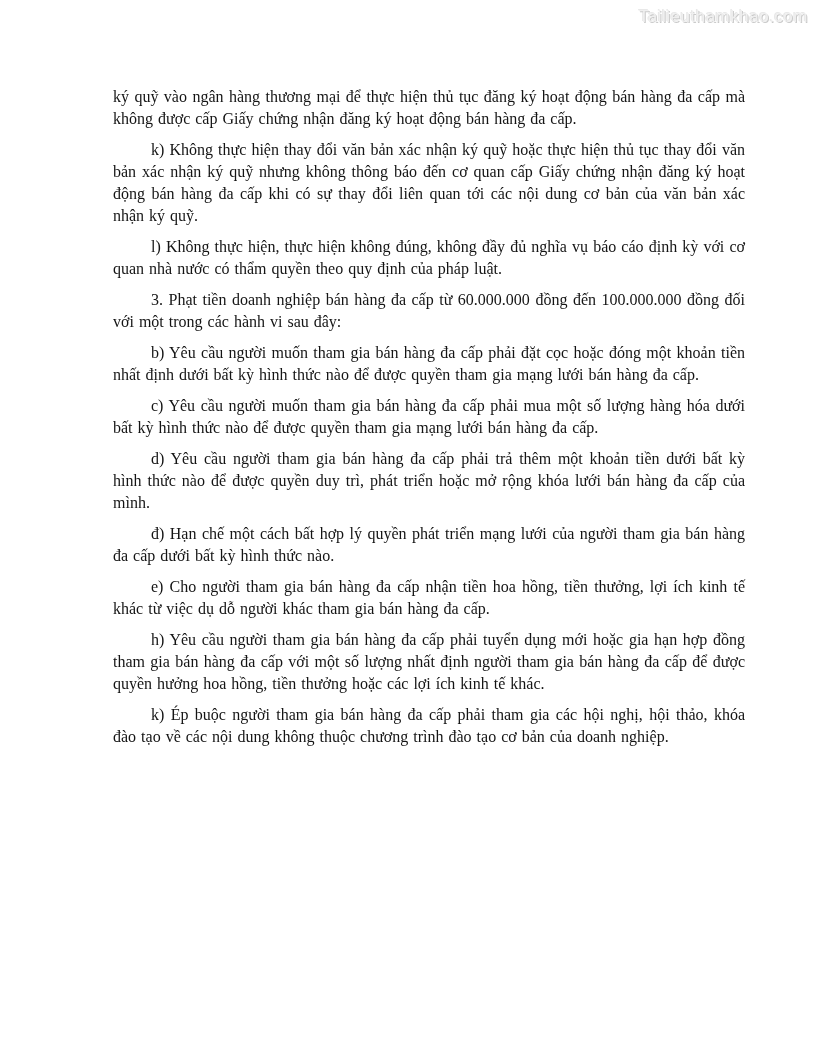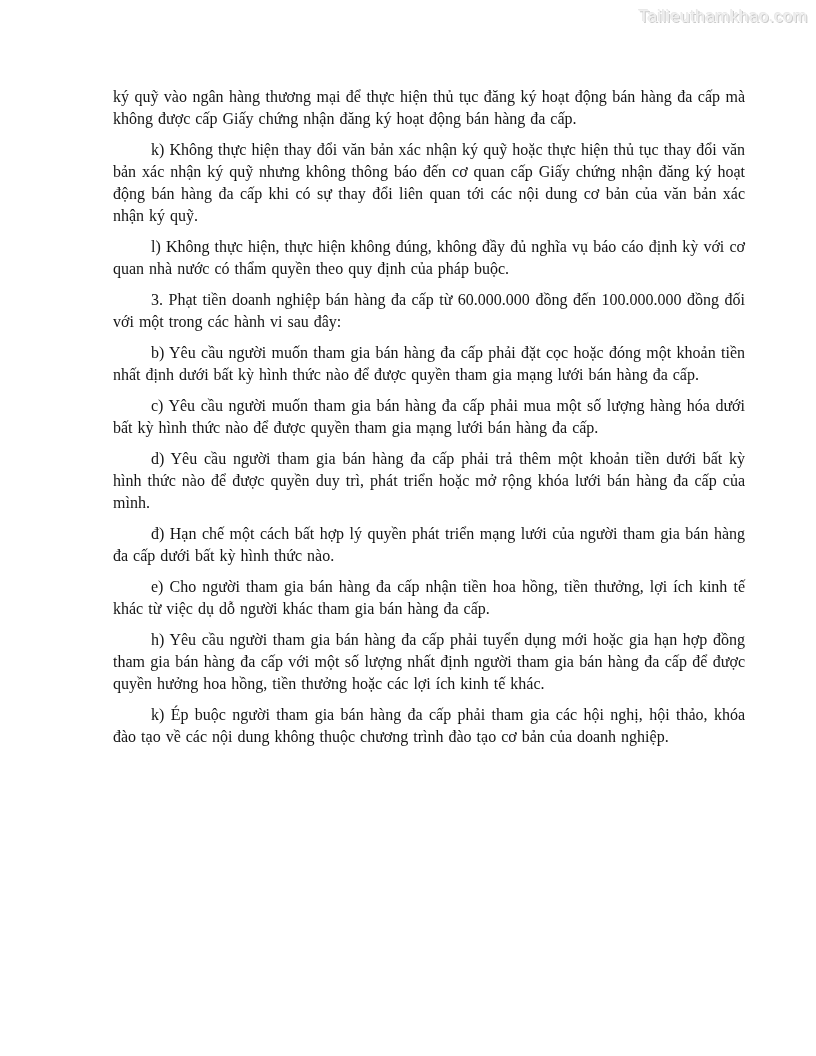--- a/index.html
+++ b/index.html
@@ -54,21 +54,21 @@
 </style>
 </head>
 <body>
 
 <div class="page">
   <span class="watermark">Tailieuthamkhao.com</span>
 
   <div class="content">
     <p class="continuation">ký quỹ vào ngân hàng thương mại để thực hiện thủ tục đăng ký hoạt động bán hàng đa cấp mà không được cấp Giấy chứng nhận đăng ký hoạt động bán hàng đa cấp.</p>
     <p>k) Không thực hiện thay đổi văn bản xác nhận ký quỹ hoặc thực hiện thủ tục thay đổi văn bản xác nhận ký quỹ nhưng không thông báo đến cơ quan cấp Giấy chứng nhận đăng ký hoạt động bán hàng đa cấp khi có sự thay đổi liên quan tới các nội dung cơ bản của văn bản xác nhận ký quỹ.</p>
-    <p>l) Không thực hiện, thực hiện không đúng, không đầy đủ nghĩa vụ báo cáo định kỳ với cơ quan nhà nước có thẩm quyền theo quy định của pháp buộc.</p>
+    <p>l) Không thực hiện, thực hiện không đúng, không đầy đủ nghĩa vụ báo cáo định kỳ với cơ quan nhà nước có thẩm quyền theo quy định của pháp luật.</p>
     <p>3. Phạt tiền doanh nghiệp bán hàng đa cấp từ 60.000.000 đồng đến 100.000.000 đồng đối với một trong các hành vi sau đây:</p>
     <p>b) Yêu cầu người muốn tham gia bán hàng đa cấp phải đặt cọc hoặc đóng một khoản tiền nhất định dưới bất kỳ hình thức nào để được quyền tham gia mạng lưới bán hàng đa cấp.</p>
     <p>c) Yêu cầu người muốn tham gia bán hàng đa cấp phải mua một số lượng hàng hóa dưới bất kỳ hình thức nào để được quyền tham gia mạng lưới bán hàng đa cấp.</p>
     <p>d) Yêu cầu người tham gia bán hàng đa cấp phải trả thêm một khoản tiền dưới bất kỳ hình thức nào để được quyền duy trì, phát triển hoặc mở rộng khóa lưới bán hàng đa cấp của mình.</p>
     <p>đ) Hạn chế một cách bất hợp lý quyền phát triển mạng lưới của người tham gia bán hàng đa cấp dưới bất kỳ hình thức nào.</p>
     <p>e) Cho người tham gia bán hàng đa cấp nhận tiền hoa hồng, tiền thưởng, lợi ích kinh tế khác từ việc dụ dỗ người khác tham gia bán hàng đa cấp.</p>
     <p>h) Yêu cầu người tham gia bán hàng đa cấp phải tuyển dụng mới hoặc gia hạn hợp đồng tham gia bán hàng đa cấp với một số lượng nhất định người tham gia bán hàng đa cấp để được quyền hưởng hoa hồng, tiền thưởng hoặc các lợi ích kinh tế khác.</p>
     <p>k) Ép buộc người tham gia bán hàng đa cấp phải tham gia các hội nghị, hội thảo, khóa đào tạo về các nội dung không thuộc chương trình đào tạo cơ bản của doanh nghiệp.</p>
   </div>
 

